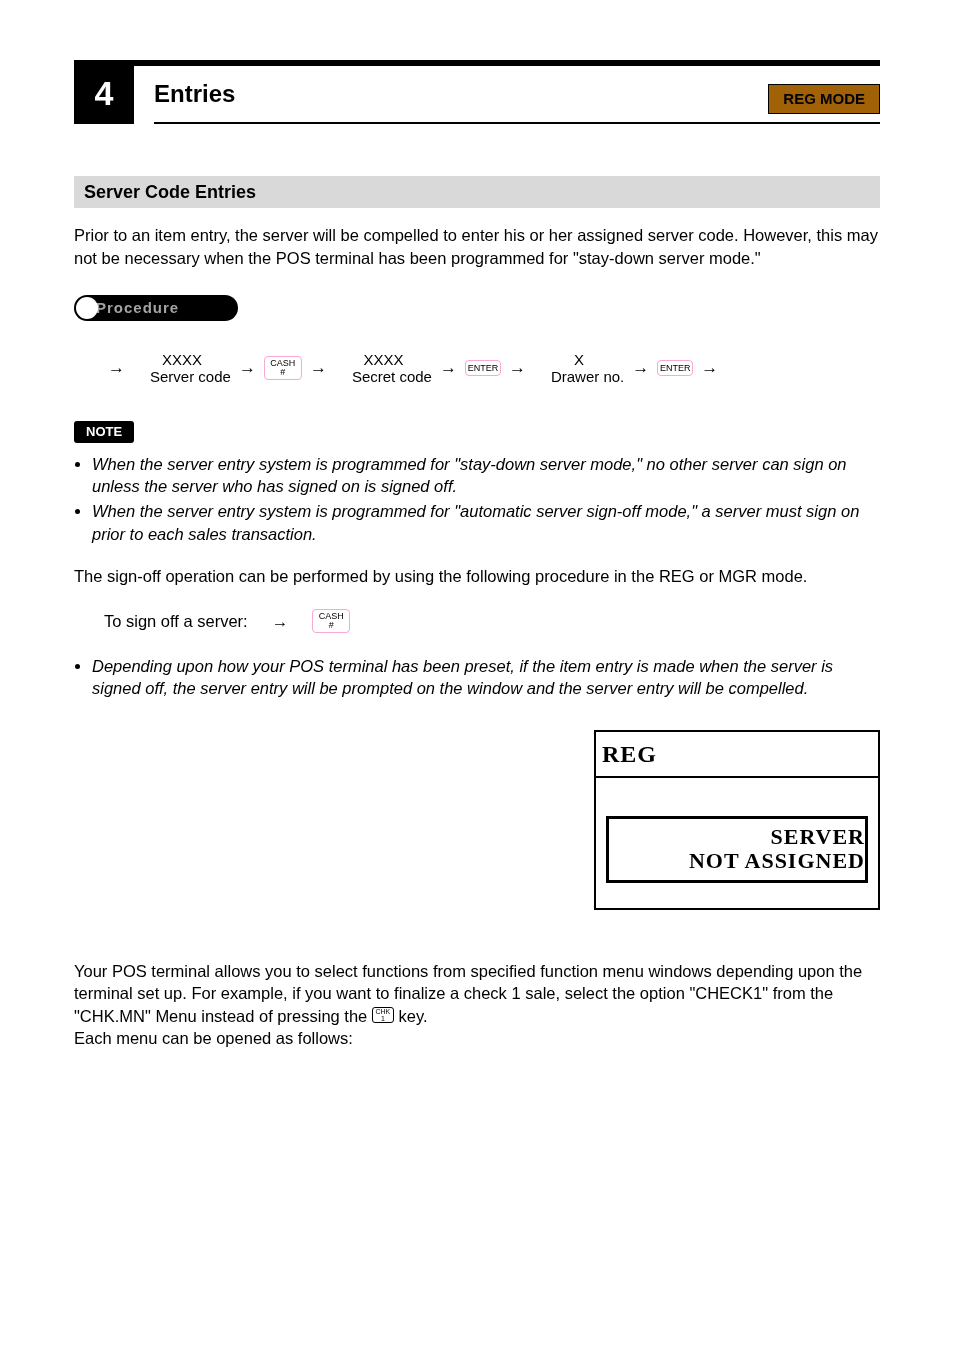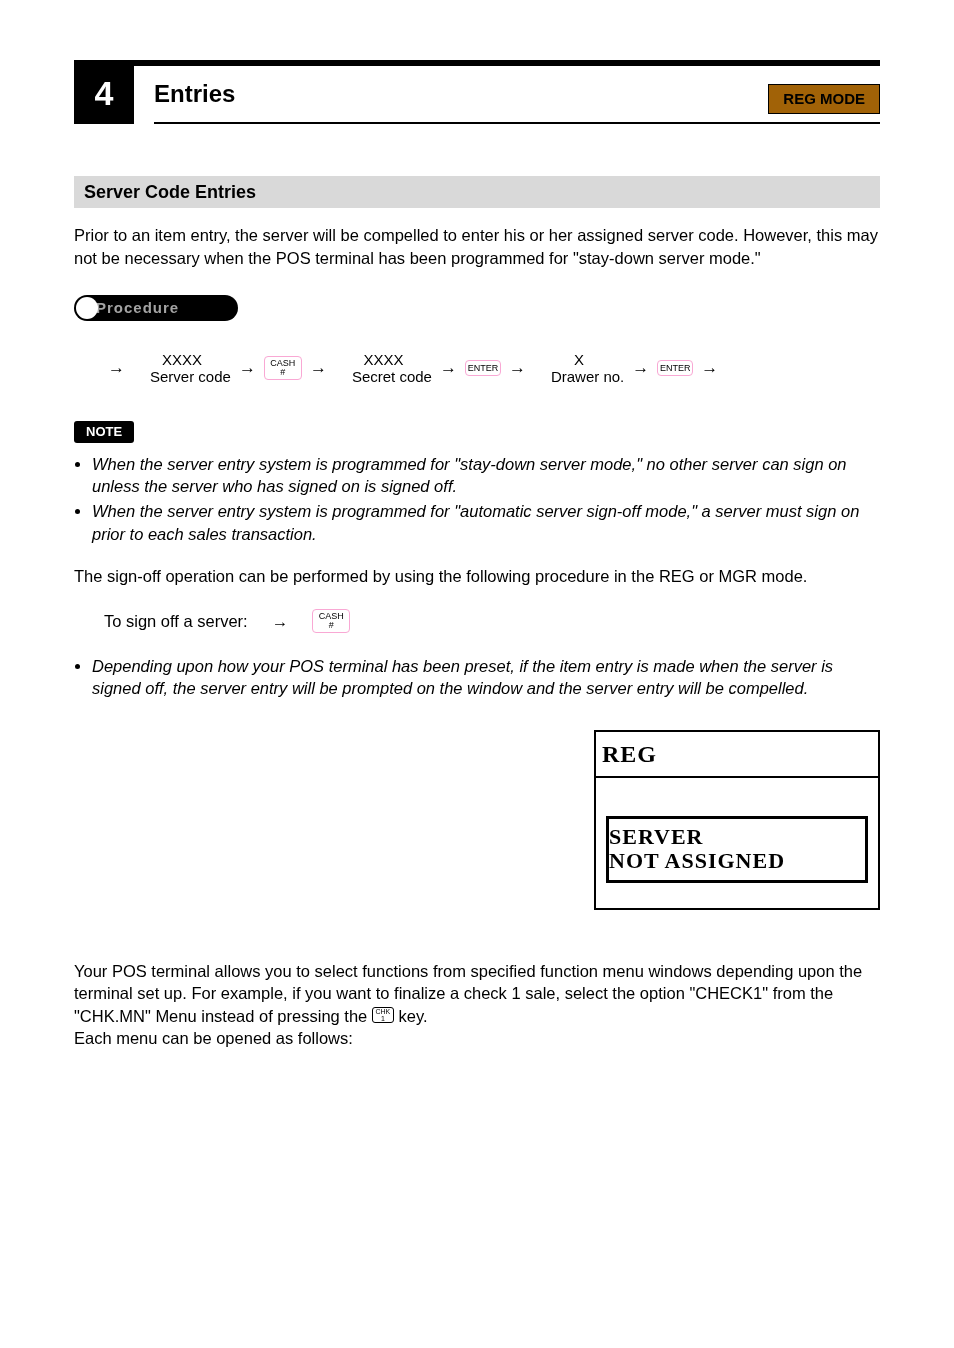--- a/index.html
+++ b/index.html
@@ -192,21 +192,21 @@
   .pos-middle {
     height: 130px;
     position: relative;
   }
   .pos-msg-box {
     position: absolute;
     left: 10px;
     right: 10px;
     top: 38px;
     border: 3px solid #000;
-    text-align: left;
+    text-align: right;
     padding: 6px 0;
     font-size: 22px;
     letter-spacing: 1px;
     line-height: 1.1;
     font-family: Georgia, "Times New Roman", serif;
   }
   .pos-bottom {
     border-top: 2px solid #000;
     padding: 2px 6px 4px 6px;
     font-size: 21px;

